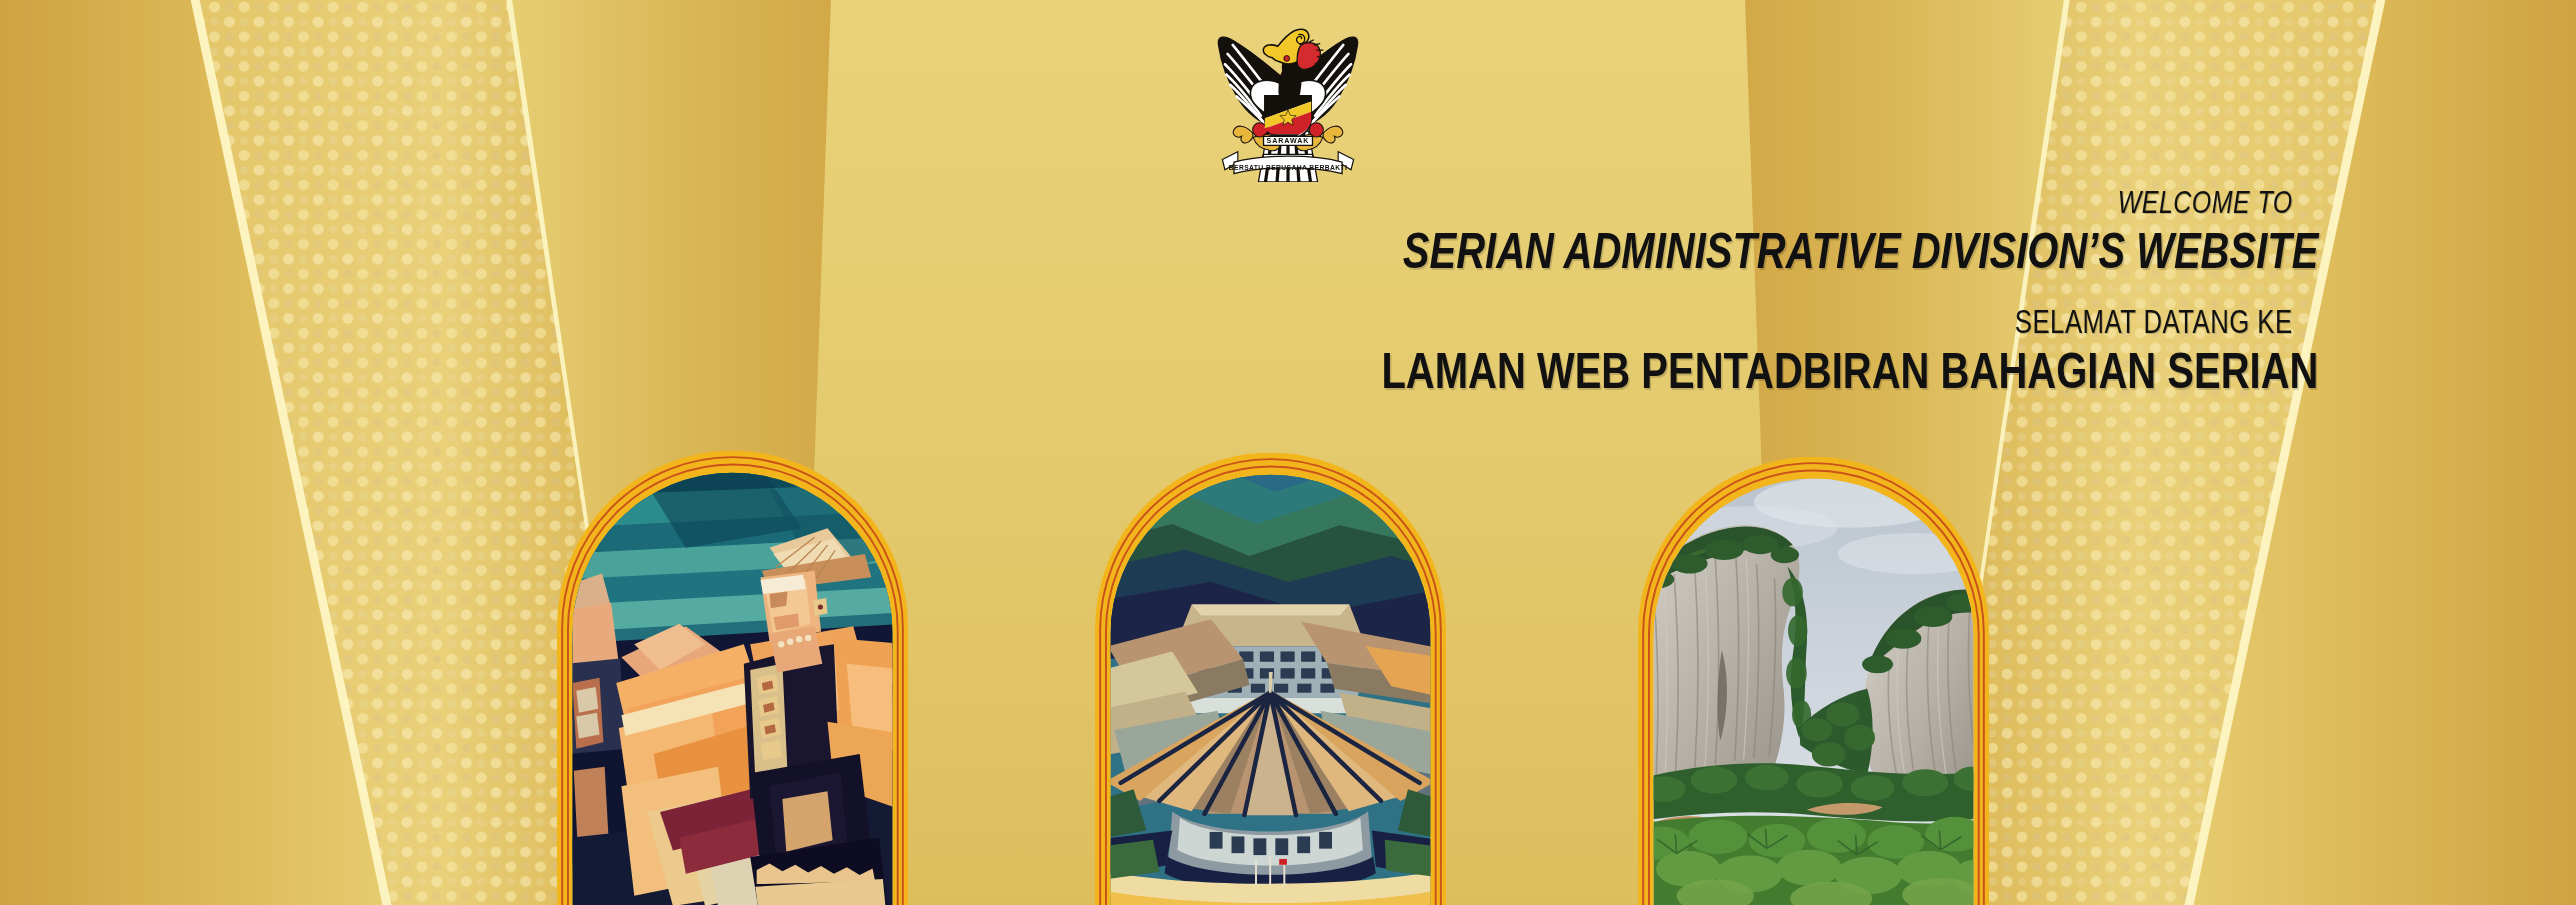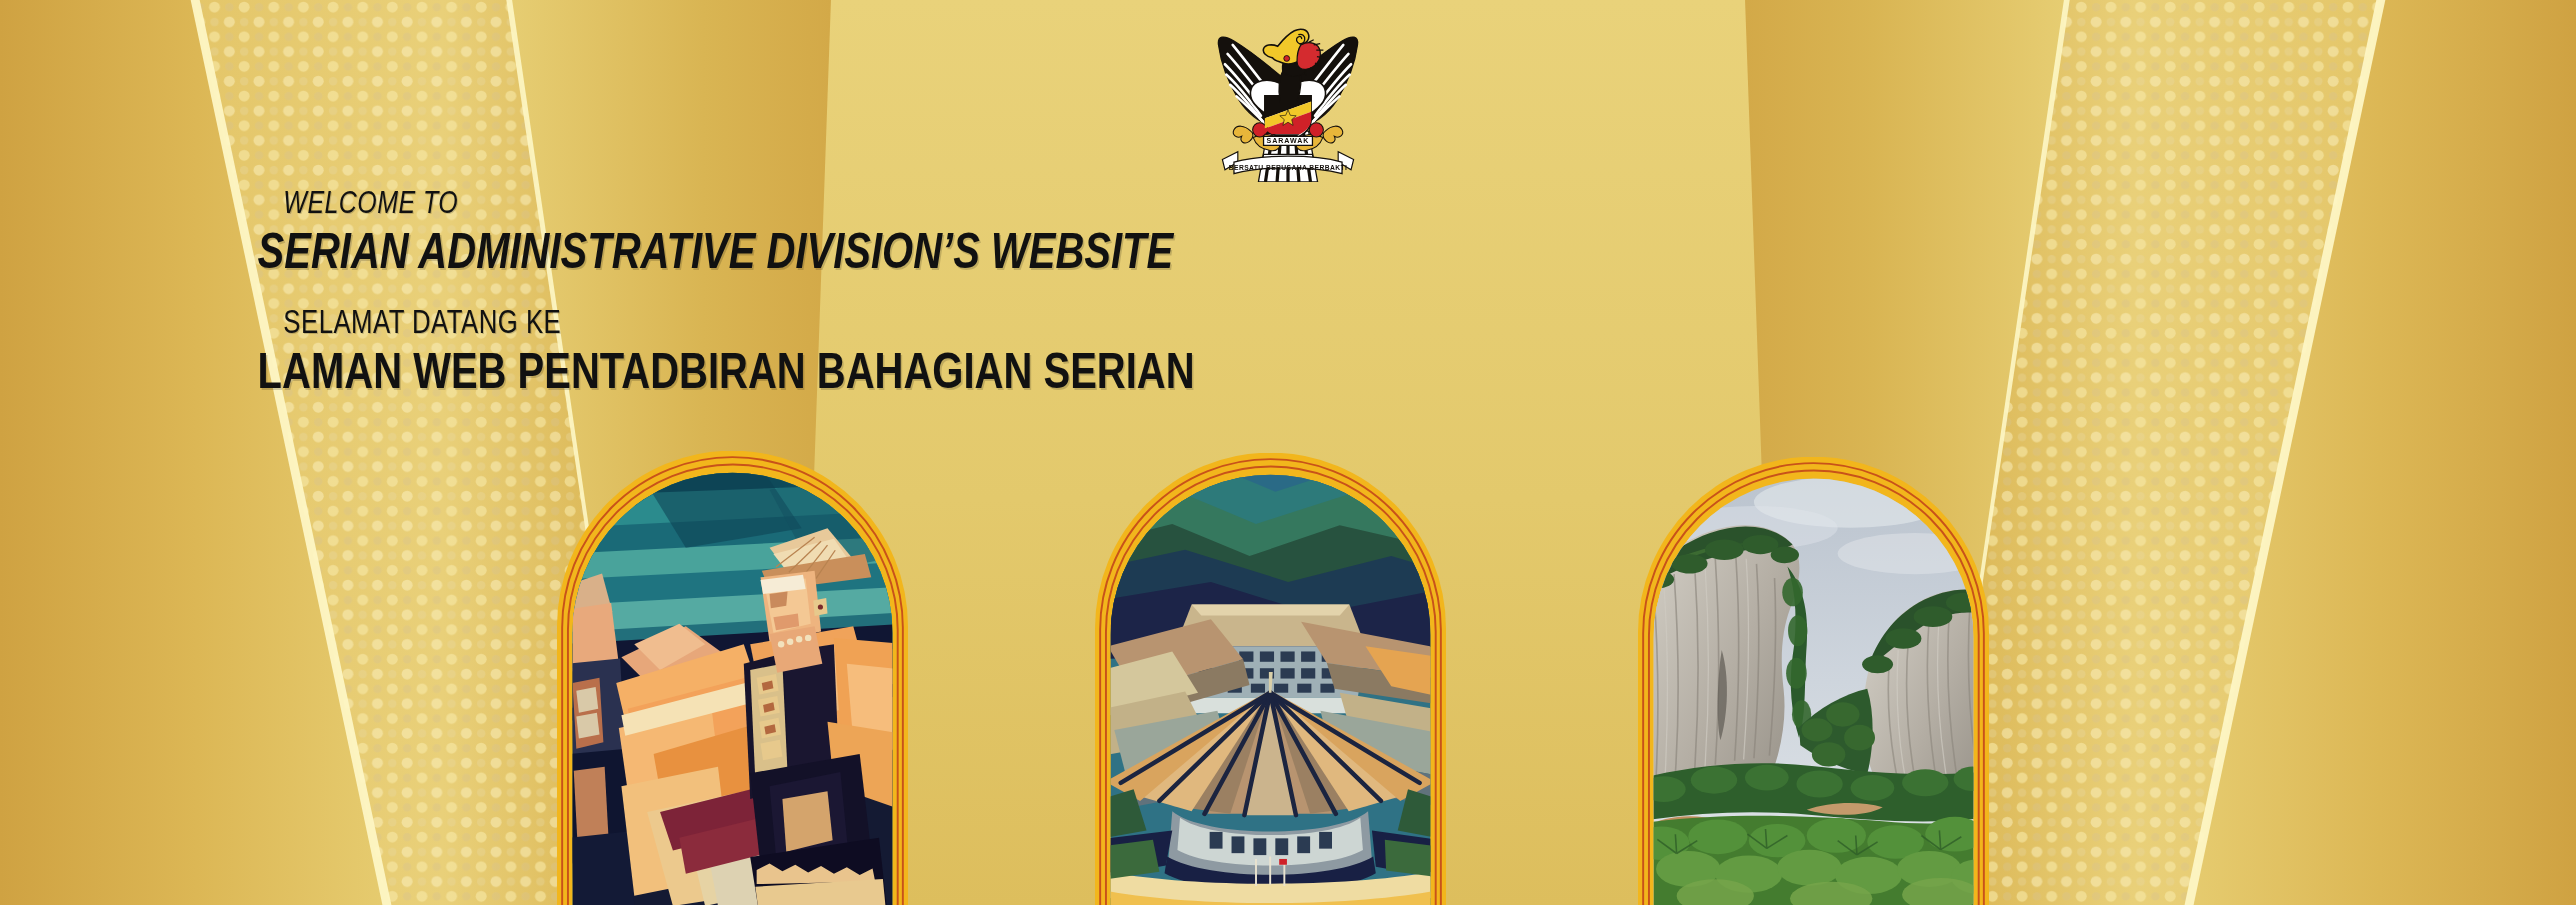--- a/index.html
+++ b/index.html
@@ -42,21 +42,21 @@
     height: 177px;
   }
   #crest svg { display: block; width: 100%; height: 100%; }
 
   
   #headings {
     position: absolute;
     left: 0;
     right: 0;
     top: 186px;
-    text-align: left;
+    text-align: right;
     color: #111111;
   }
   .h-welcome {
     font-family: "Liberation Sans Narrow", "Liberation Sans", sans-serif;
     font-style: italic;
     font-weight: 400;
     font-size: 32px;
     letter-spacing: 0.6px;
     line-height: 1.05;
     transform: scaleX(0.78);

